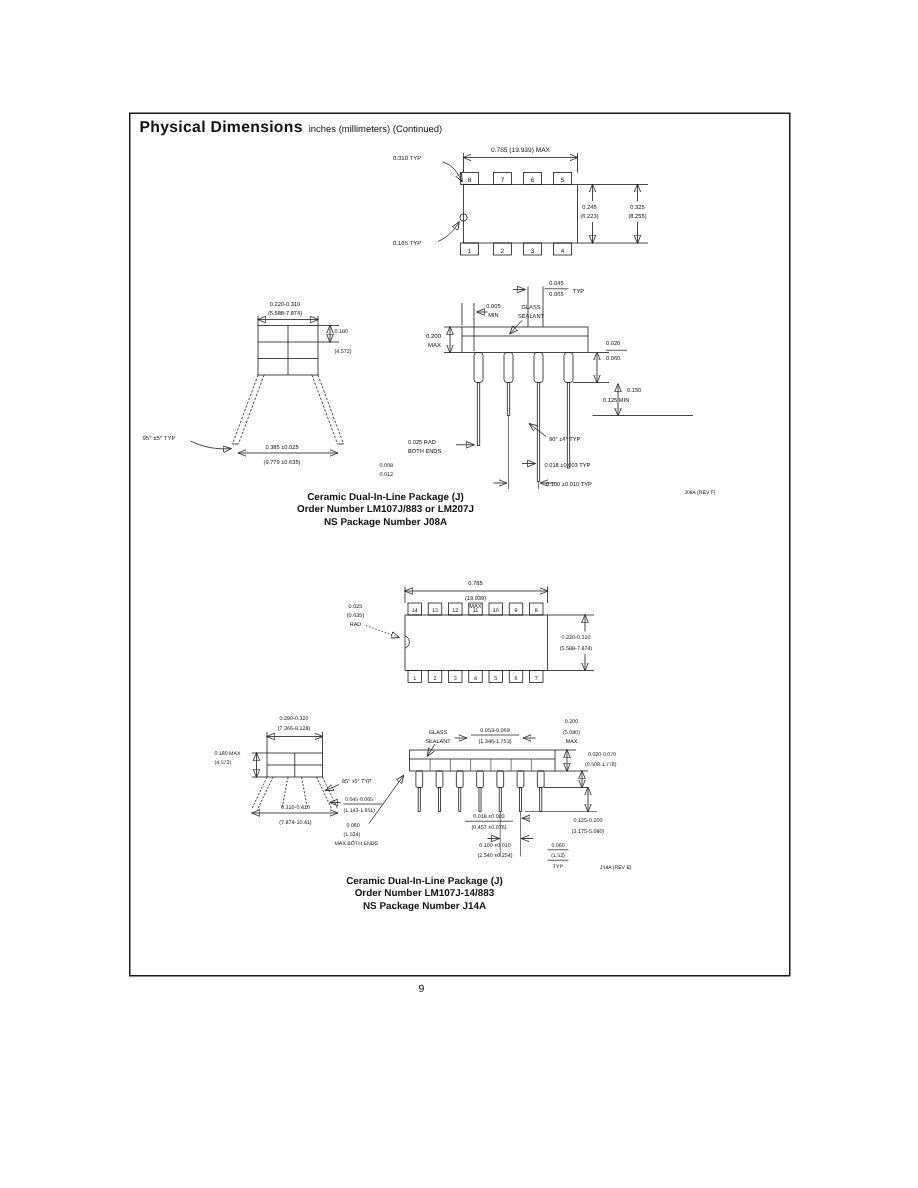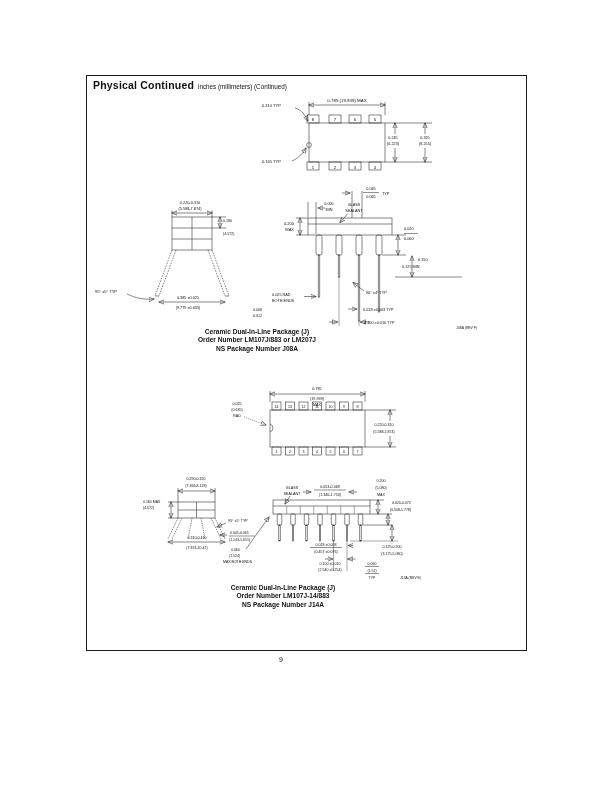--- a/index.html
+++ b/index.html
@@ -17,21 +17,21 @@
   .thin{stroke-width:.4;}
   .bar{stroke-width:.5;}
 </style>
 </head>
 <body>
 
 <div class="page">
   <div class="frame"></div>
 
   <div class="hdr">
-    <span class="t">Physical Continued</span>
+    <span class="t">Physical Dimensions</span>
     <span class="s">inches (millimeters) (Continued)</span>
   </div>
 
   <svg style="left:90px;top:90px" width="395" height="240" viewBox="0 0 395 240">
     <defs>
       <marker id="ah1" viewBox="0 0 6 6" markerWidth="6" markerHeight="6" refX="5.2" refY="3" orient="auto-start-reverse" markerUnits="userSpaceOnUse">
         <path d="M0,0.8 L5.5,3 L0,5.2 Z" fill="#222" stroke="none"></path>
       </marker>
     </defs>
 

